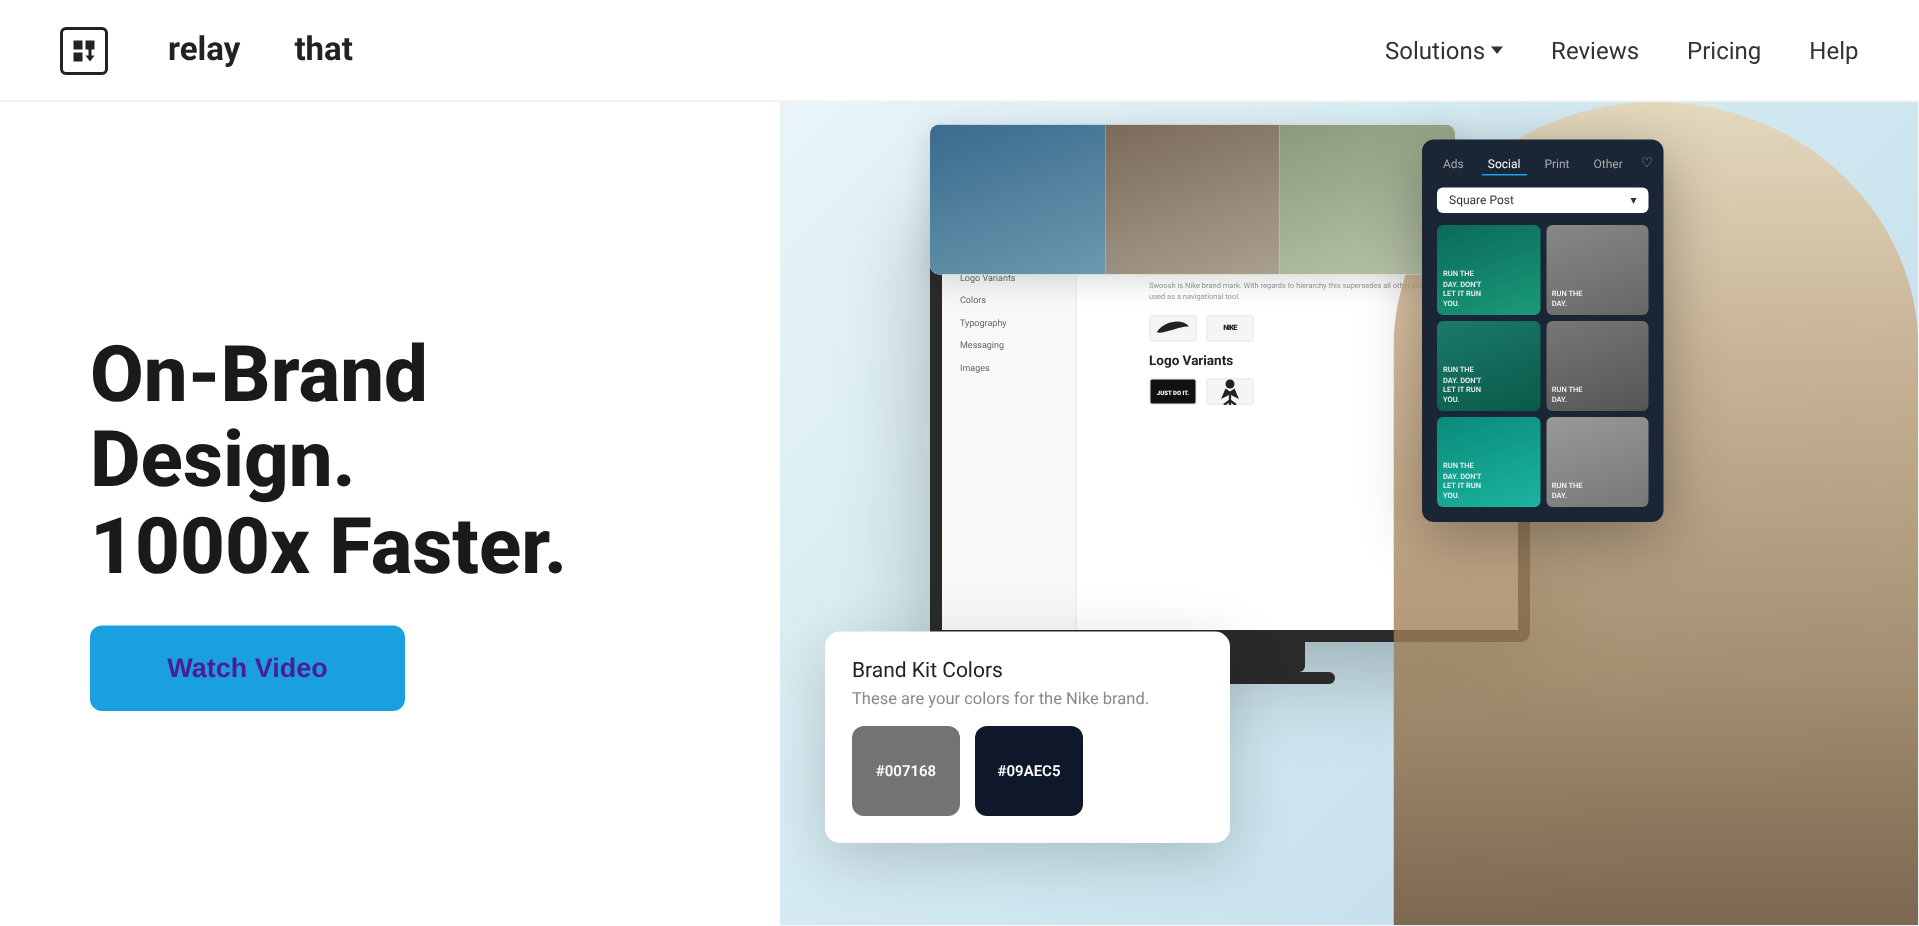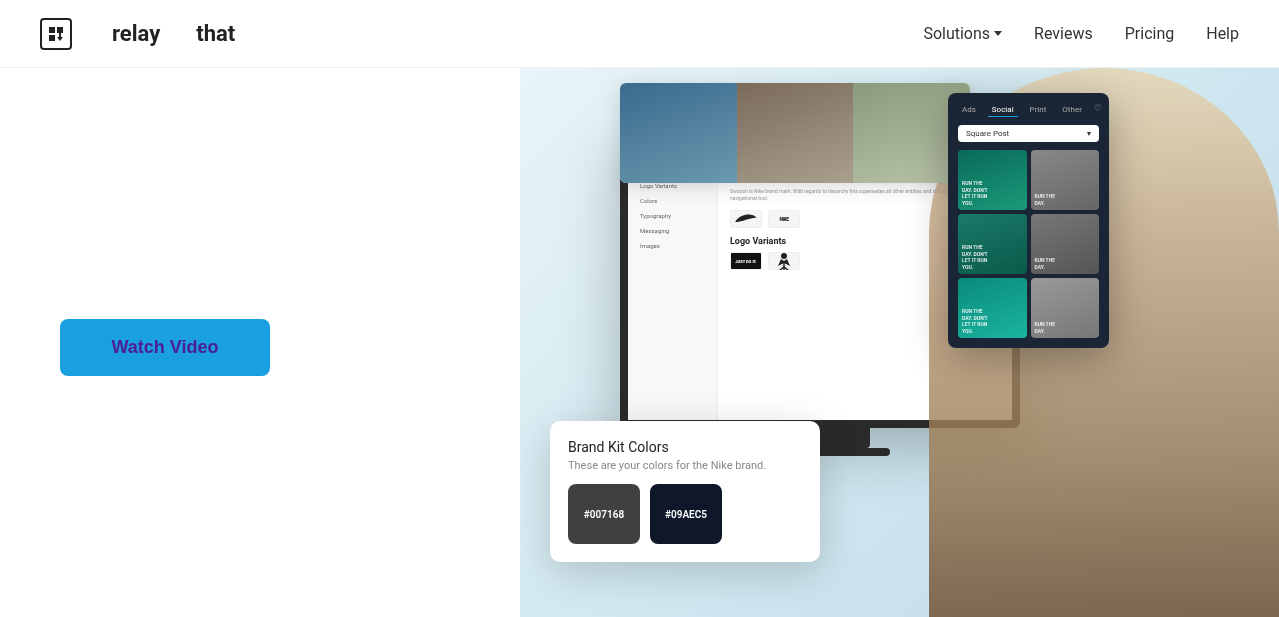--- a/index.html
+++ b/index.html
@@ -164,20 +164,21 @@
       height: 8px;
       background: #2a2a2a;
       margin: 0 auto;
       border-radius: 4px;
     }
 
     
     .monitor-content {
       display: flex;
       height: 100%;
+      gap: 36px;
     }
     .monitor-sidebar {
       width: 90px;
       background: #f8f8f8;
       border-right: 1px solid #eee;
       padding: 12px 8px;
     }
     .monitor-sidebar-title {
       font-size: 7px;
       font-weight: 700;
@@ -402,20 +403,25 @@
     </a>
     <a class="nav-link">Reviews</a>
     <a class="nav-link">Pricing</a>
     <a class="nav-link">Help</a>
   </div>
 </nav>
 
 <div class="main">
 
   <div class="hero-left">
+    <h1 class="hero-title">
+      <span>On-Brand</span><br>
+      <span>Design.</span><br>
+      <span>1000x Faster.</span>
+    </h1>
     <button class="watch-btn">Watch Video</button>
   </div>
 
   <div class="hero-right">
 
     <div class="person-bg">
       <div class="person-bg-inner"></div>
     </div>
 
     <div class="photo-strip" style="top:15px; left:100px;">
@@ -465,21 +471,21 @@
         </div>
       </div>
       <div class="monitor-stand"></div>
       <div class="monitor-base"></div>
     </div>
 
     <div class="brand-kit-card">
       <div class="brand-kit-title">Brand Kit Colors</div>
       <div class="brand-kit-subtitle">These are your colors for the Nike brand.</div>
       <div class="brand-kit-colors">
-        <div class="color-swatch" style="background:#404040;">#007168</div>
+        <div class="color-swatch" style="background:#737373;">#007168</div>
         <div class="color-swatch" style="background:#0f172a;">#09AEC5</div>
       </div>
     </div>
 
     <div class="social-panel" style="top:25px;right:170px;width:161px;">
       <div class="social-tabs">
         <span class="social-tab">Ads</span>
         <span class="social-tab active">Social</span>
         <span class="social-tab">Print</span>
         <span class="social-tab">Other</span>

